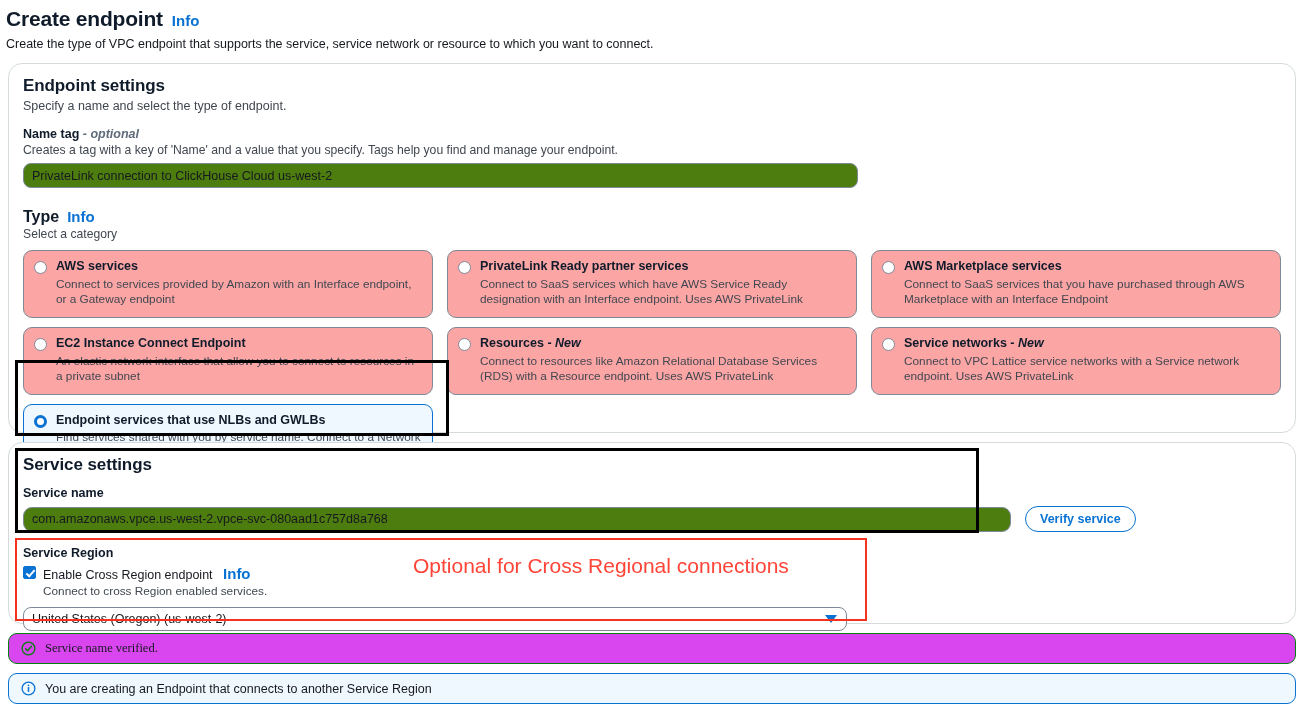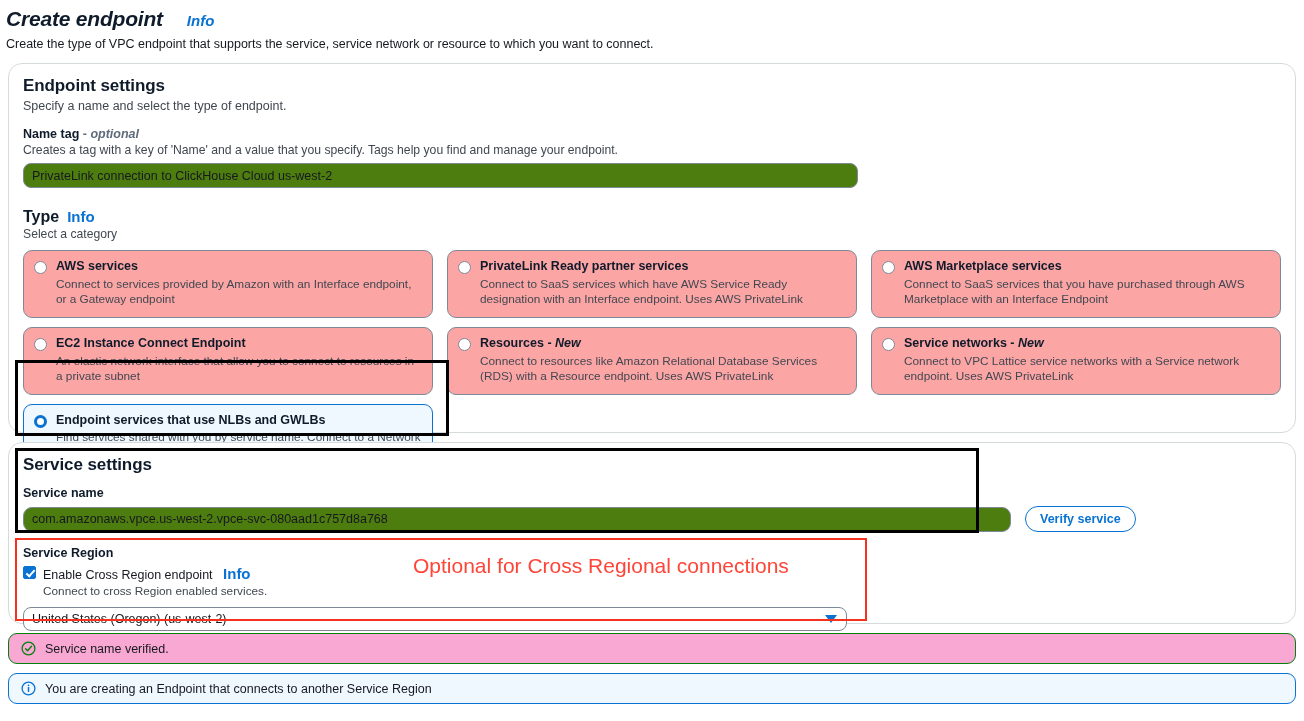--- a/index.html
+++ b/index.html
@@ -8,21 +8,21 @@
     width:1304px; height:721px;
     background:#ffffff;
     font-family:"Liberation Sans", sans-serif;
     color:#16191f;
     font-size:12.5px;
     overflow:hidden;
   }
 
   
   .page-head { padding:6px 0 0 6px; }
-  .page-title-row { display:flex; align-items:baseline; gap:24px;font-style:italic; }
+  .page-title-row { display:flex; align-items:baseline; gap:9px; }
   .page-title {
     font-size:21px; font-weight:bold; color:#0f1b2a;
     letter-spacing:-0.2px; line-height:1.2;
   }
   .info-link { color:#0972d3; font-size:15px; font-weight:bold; cursor:pointer; }
   .page-sub { margin-top:6px; font-size:12.5px; color:#16191f; }
 
   
   .card {
     position:relative;
@@ -176,21 +176,21 @@
   }
 
   
   .alert {
     margin:9px 8px 0 8px;
     border-radius:9px;
     display:flex; align-items:center; gap:9px;
     padding:7px 12px;
     font-size:12.5px;
   }
-  .alert.success { border:1px solid #037f0c; background:#f9a8d4; color:#16191f; }
+  .alert.success { border:1px solid #037f0c; background:#d946ef; color:#16191f;font-family:Liberation Serif, serif; }
   .alert.info    { border:1px solid #0972d3; background:#f0f8ff; color:#16191f; }
   .alert-ico { flex:0 0 auto; width:15px; height:15px; }
 </style>
 </head>
 <body>
 
 <div class="page-head">
   <div class="page-title-row">
     <span class="page-title">Create endpoint</span>
     <span class="info-link">Info</span>

